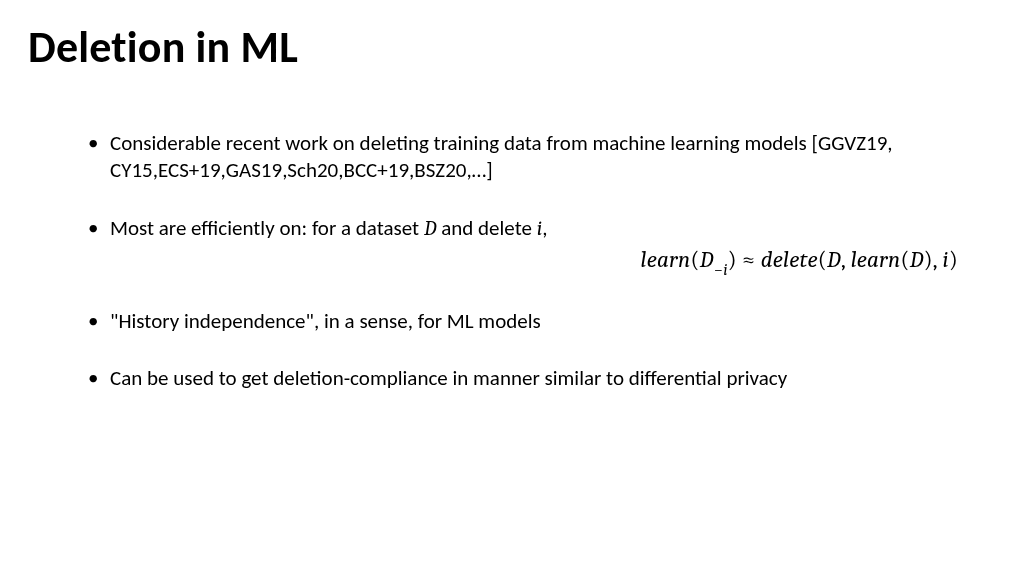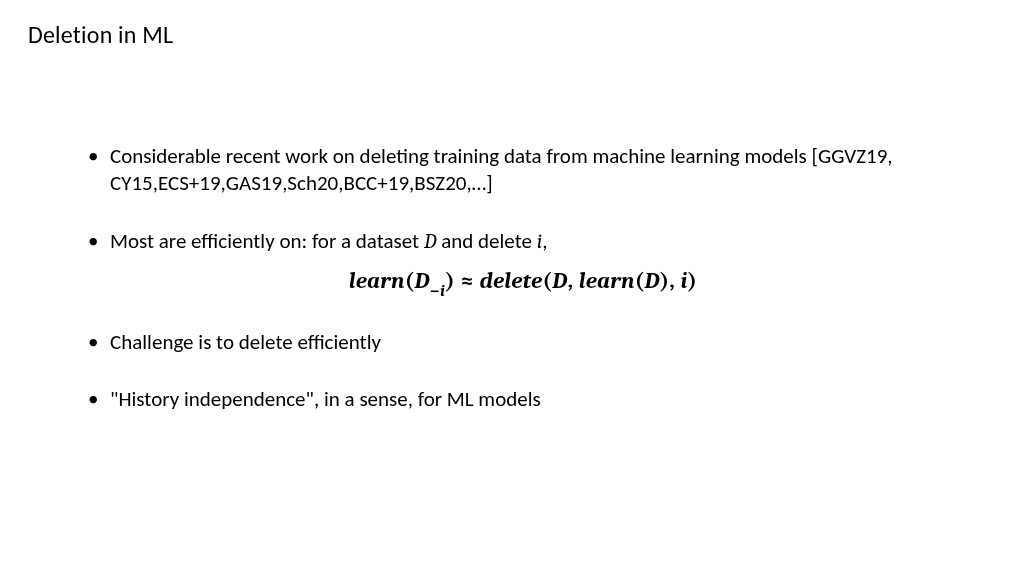--- a/index.html
+++ b/index.html
@@ -15,29 +15,29 @@
   .slide {
     position: relative;
     width: 1024px;
     height: 576px;
     box-sizing: border-box;
   }
   .title {
     position: absolute;
     left: 28px;
     top: 20px;
-    font-size: 24px;
-    font-weight: 400;
+    font-size: 44px;
+    font-weight: 700;
     color: #000;
     letter-spacing: 0.2px;
   }
   .body {
     position: absolute;
     left: 88px;
-    top: 143px;
+    top: 130px;
     width: 870px;
   }
   ul.bullets {
     list-style: none;
     margin: 0;
     padding: 0;
   }
   ul.bullets > li {
     position: relative;
     font-size: 21px;
@@ -51,26 +51,25 @@
     position: absolute;
     left: 0;
     top: 0;
     font-size: 21px;
     color: #000;
   }
   .equation {
     font-family: "Cambria Math", Cambria, Georgia, "Times New Roman", serif;
     font-style: italic;
     font-size: 23px;
-    text-align: center;
-    margin-top: 11px;
+    text-align: right;
+    margin-top: 3px;
     margin-bottom: 4px;
     margin-left: -22px;
     letter-spacing: 0.3px;
-    font-weight: bold;
   }
   .sub {
     font-size: 0.72em;
     vertical-align: sub;
     position: relative;
     top: 0.15em;
     font-style: italic;
   }
   .upright {
     font-style: normal;
@@ -94,25 +93,25 @@
         <span>Considerable recent work on deleting training data from machine learning models [GGVZ19, CY15,ECS+19,GAS19,Sch20,BCC+19,BSZ20,…]</span>
       </li>
 
       <li>
         <span>Most are efficiently on: for a dataset </span><span class="mathvar">D</span><span> and delete </span><span class="mathvar">i</span><span>,</span>
         <div class="equation">
           <span>learn</span><span class="upright">(</span><span>D</span><span class="sub"><span class="upright">−</span><span>i</span></span><span class="upright">)</span><span class="upright"> ≈ </span><span>delete</span><span class="upright">(</span><span>D</span><span class="upright">, </span><span>learn</span><span class="upright">(</span><span>D</span><span class="upright">)</span><span class="upright">, </span><span>i</span><span class="upright">)</span>
         </div>
       </li>
 
-      <li>
-        <span>Challenge is to delete efficiently</span>
-      </li>
 
       <li>
         <span>"History independence", in a sense, for ML models</span>
       </li>
 
+      <li>
+        <span>Can be used to get deletion-compliance in manner similar to differential privacy</span>
+      </li>
 
     </ul>
   </div>
 
 </div>
 
 </body></html>

